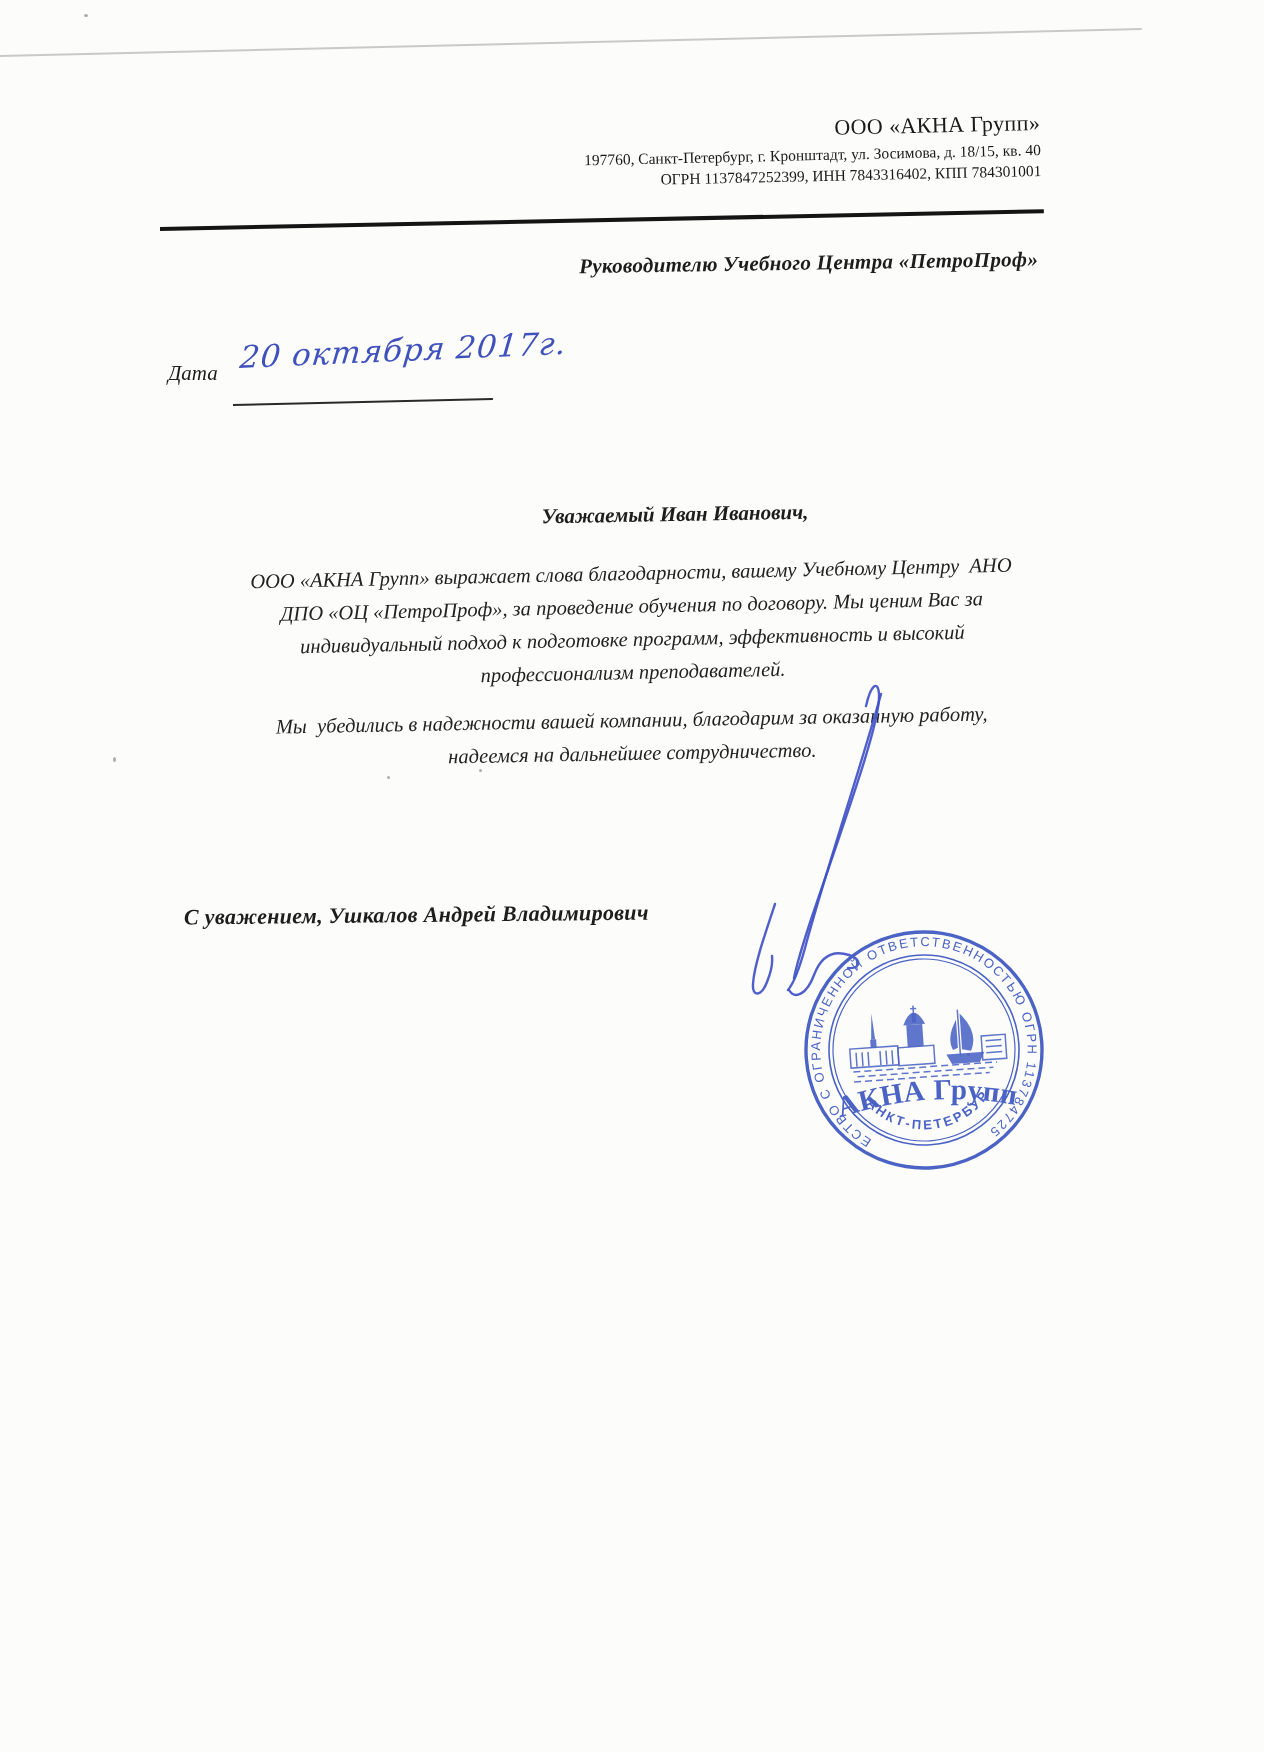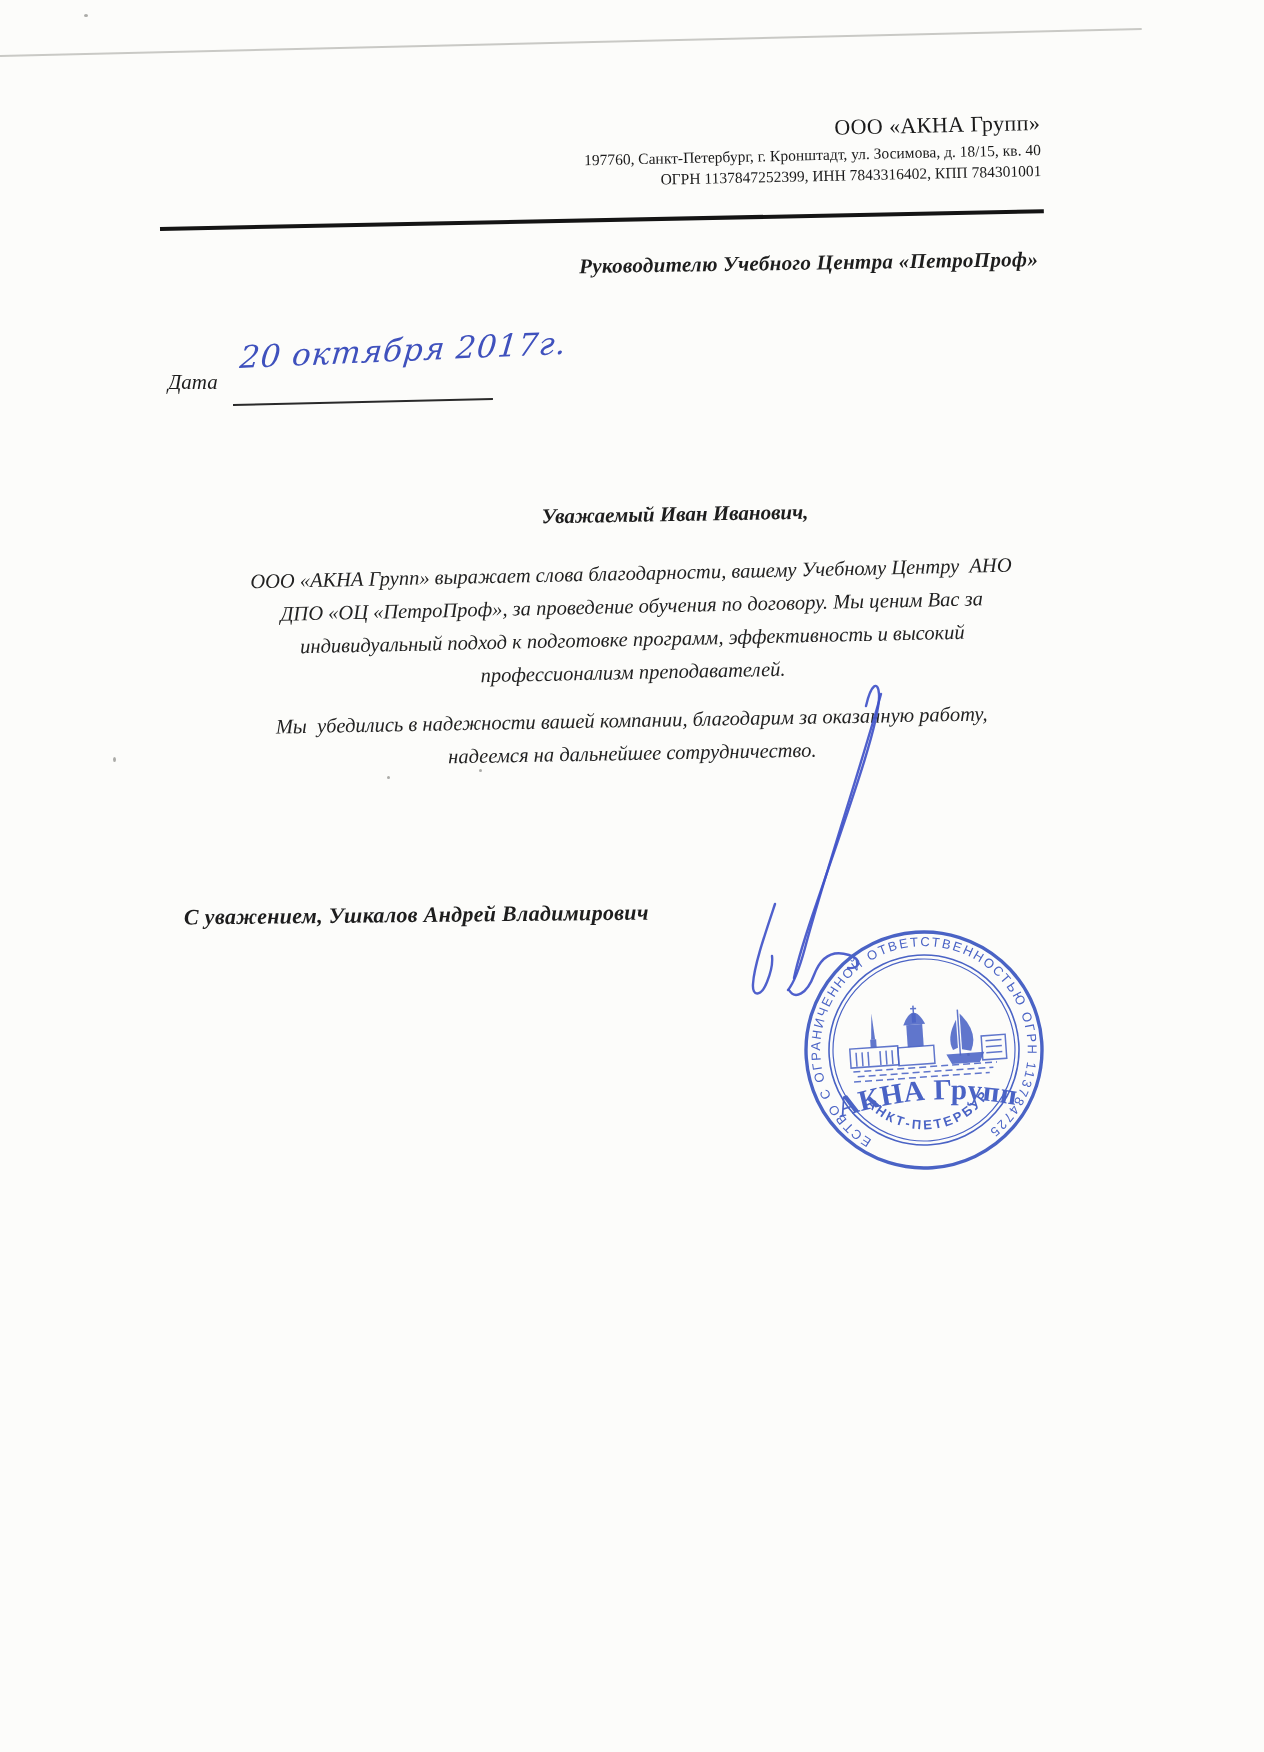--- a/index.html
+++ b/index.html
@@ -14,21 +14,21 @@
   .hdr{right:224px;top:110px;text-align:right;transform:rotate(-1.3deg);transform-origin:100% 0;}
   .hdr .co{font-size:22px;letter-spacing:.4px;margin-bottom:3px;color:#1b1b1b;}
   .hdr .ln{font-size:15.5px;line-height:21px;color:#1b1b1b;}
 
   .rule{left:160px;top:227px;width:884px;height:4px;background:#141414;
         transform:rotate(-1.15deg);transform-origin:0 50%;}
 
   .addressee{right:226px;top:247px;font-size:21px;font-weight:bold;font-style:italic;
              letter-spacing:.3px;transform:rotate(-0.9deg);transform-origin:100% 0;}
 
-  .date-label{left:168px;top:370px;font-size:21px;font-style:italic;}
+  .date-label{left:168px;top:361px;font-size:21px;font-style:italic;}
   .date-hand{left:240px;top:339px;font-size:31px;font-style:italic;color:#3f51bd;
              font-family:"DejaVu Serif",serif;letter-spacing:1px;
              transform:rotate(-2.5deg) skewX(-8deg);transform-origin:0 50%;}
   .date-underline{left:233px;top:404px;width:260px;height:2px;background:#2a2a2a;
                   transform:rotate(-1.3deg);transform-origin:0 50%;}
 
   .salutation{left:345px;top:502px;width:660px;text-align:center;font-size:21px;
               font-weight:bold;font-style:italic;transform:rotate(-1deg);}
 
   .para{left:182px;width:900px;text-align:center;font-style:italic;font-size:20.5px;

